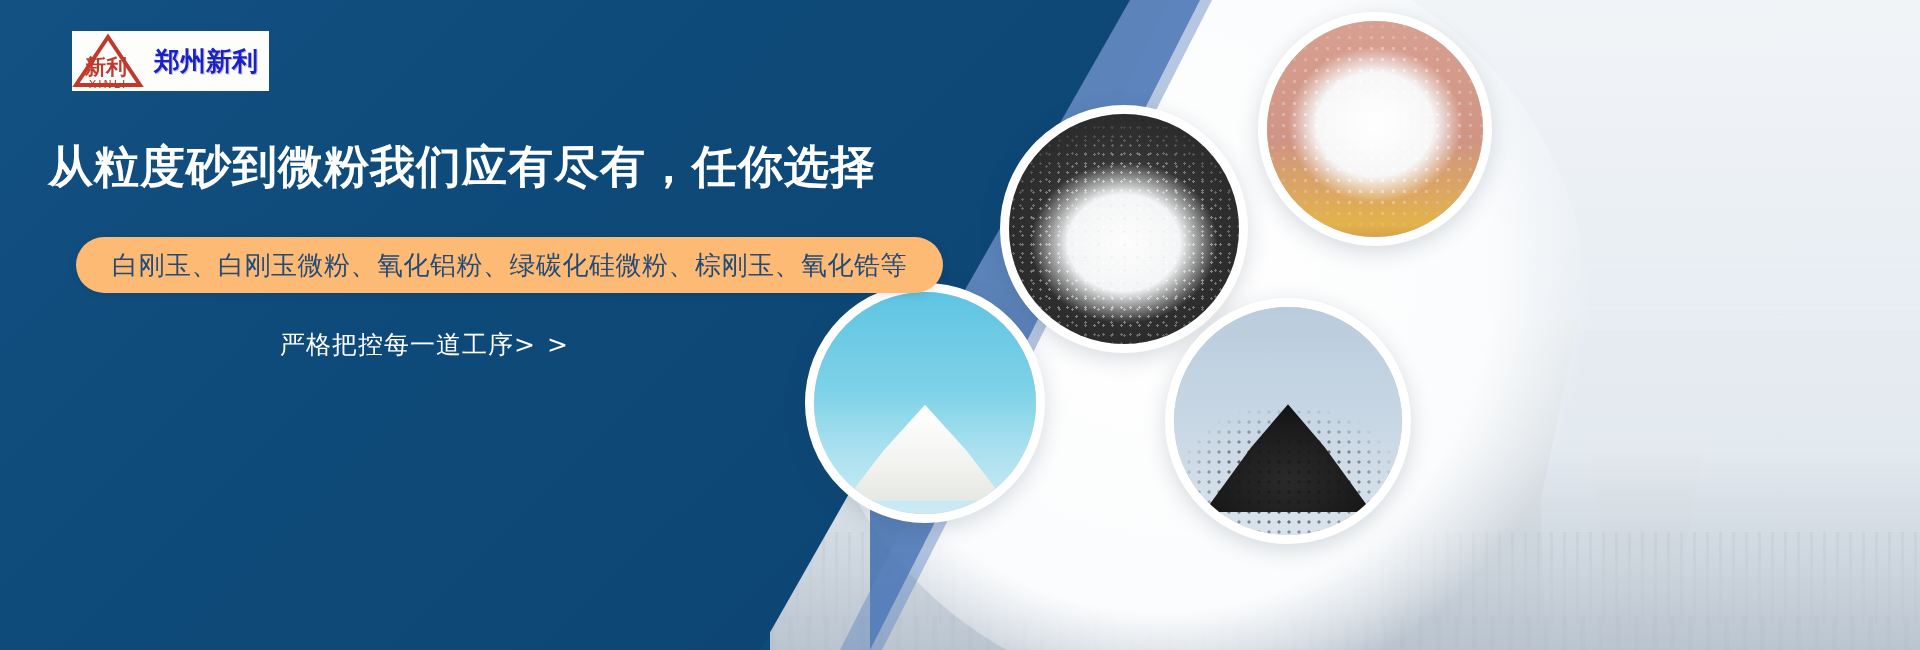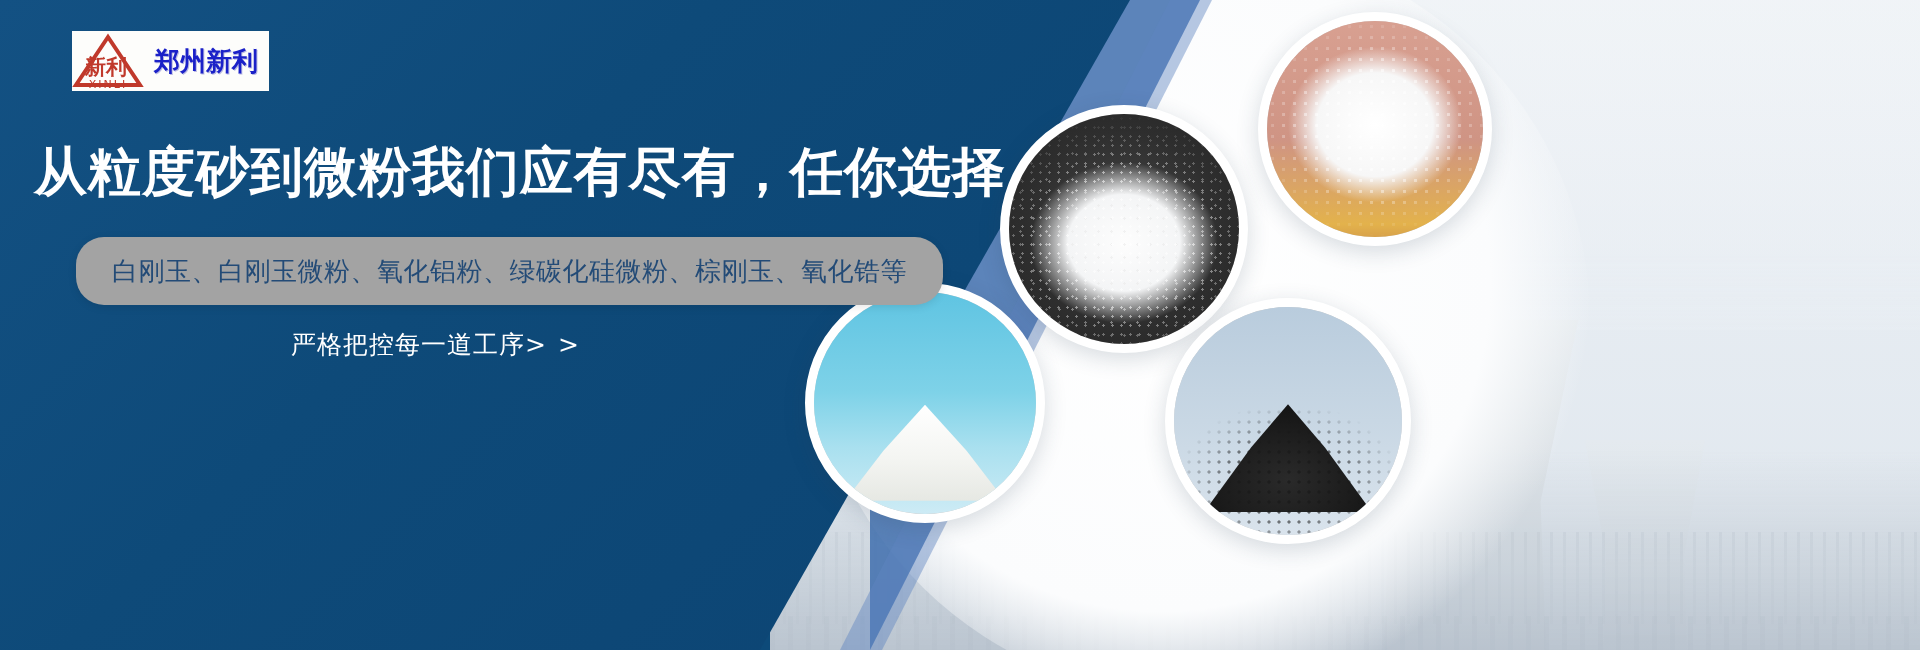--- a/index.html
+++ b/index.html
@@ -153,38 +153,38 @@
   .logo-mark svg{position:absolute;left:0;top:0;}
   .logo-cn{
     color:#1b21c8;font-size:26px;font-weight:700;letter-spacing:0px;
     line-height:1;margin-left:10px;white-space:nowrap;
     font-family:"DejaVu Sans","Liberation Sans",sans-serif;
     text-shadow:1px 1px 0 rgba(60,60,180,.35);
   }
 
   
   .headline{
-    position:absolute;left:34px;top:142px;
-    color:#ffffff;font-size:53px;font-weight:700;letter-spacing:1px;
+    position:absolute;left:48px;top:142px;
+    color:#ffffff;font-size:45px;font-weight:700;letter-spacing:1px;
     line-height:1.12;white-space:nowrap;
     font-family:"DejaVu Sans","Liberation Sans",sans-serif;
   }
   .pill{
     position:absolute;left:76px;top:237px;
-    height:68px;padding:0 36px;border-radius:28px;
-    background:#a3a3a3;display:flex;align-items:center;
+    height:56px;padding:0 36px;border-radius:28px;
+    background:#fdba74;display:flex;align-items:center;
     box-shadow:0 2px 8px rgba(0,0,0,.10);
   }
   .pill-text{
     color:#234b77;font-size:26px;font-weight:400;white-space:nowrap;
     letter-spacing:.5px;
     font-family:"DejaVu Sans","Liberation Sans",sans-serif;
   }
   .subline{
-    position:absolute;left:291px;top:328px;
+    position:absolute;left:280px;top:328px;
     color:#ffffff;font-size:25px;font-weight:400;letter-spacing:1px;
     white-space:nowrap;
     font-family:"DejaVu Sans","Liberation Sans",sans-serif;
   }
   .subline .arrows{letter-spacing:2px;}
 </style>
 </head>
 <body>
 
 <div class="banner">

